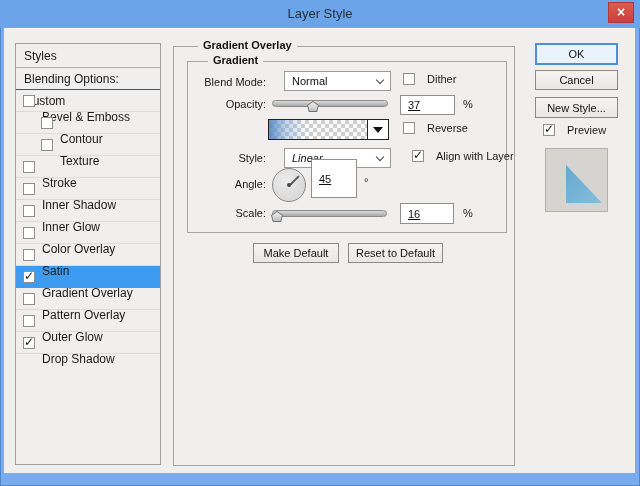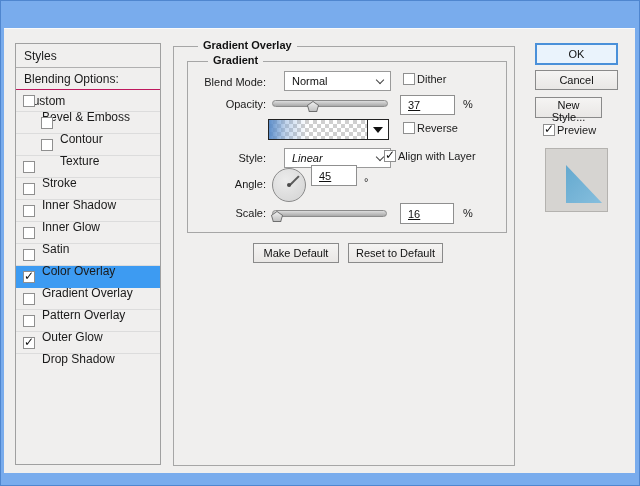--- a/index.html
+++ b/index.html
@@ -70,32 +70,38 @@
   .dial{left:268px;top:139px;width:34px;height:34px;border:1px solid #8a8a8a;border-radius:50%;
         background:radial-gradient(circle at 40% 35%,#ececec,#d2d2d2);cursor:pointer;}
   .needle{position:absolute;left:16px;top:15.5px;width:14px;height:2px;background:#5a5a5a;
           transform-origin:left center;transform:rotate(-45deg);}
   .hub{position:absolute;left:14px;top:14px;width:4px;height:4px;border-radius:50%;background:#4a4a4a;}
 
   
   .btn{background:linear-gradient(#f5f4f3,#e9e7e5);border:1px solid #8a8a8a;font-size:11px;color:#111;
        text-align:center;cursor:pointer;}
   .btn-ok{background:#eaf3fc;border:2px solid #4a90d9;}
-  .cb-row{display:flex;align-items:center;gap:2px;font-size:11px;color:#1a1a1a;}
+  .cb-row{display:flex;align-items:center;gap:12px;font-size:11px;color:#1a1a1a;}
 
   
   .pthumb{left:541px;top:119px;width:63px;height:64px;background:#d6d4d1;border:1px solid #b4b2af;}
   .ptri{position:absolute;left:20px;top:16px;width:36px;height:38px;
         background:linear-gradient(135deg,#64a9cf,#86bedd);
         clip-path:polygon(0 0,0 100%,100% 100%);filter:drop-shadow(1px 1px 1px rgba(0,0,0,0.15));}
 </style>
 </head>
 <body>
 
 <div class="window">
+  <div class="titlebar">
+    <div class="title">Layer Style</div>
+    <div class="close-btn">
+      <span></span>
+    </div>
+  </div>
 
   <div class="content">
 
     <div class="abs sidebar">
       <div class="sb-header">Styles</div>
       <div class="sb-blending">Blending Options: Custom</div>
       <div id="sb-list">
           <div class="sb-item">
     <span class="cb"></span>
     <span class="lbl">Bevel &amp; Emboss</span>
@@ -115,25 +121,25 @@
           <div class="sb-item">
     <span class="cb"></span>
     <span class="lbl">Inner Shadow</span>
   </div>
           <div class="sb-item">
     <span class="cb"></span>
     <span class="lbl">Inner Glow</span>
   </div>
           <div class="sb-item">
     <span class="cb"></span>
+    <span class="lbl">Color Overlay</span>
+  </div>
+          <div class="sb-item">
+    <span class="cb"></span>
     <span class="lbl">Satin</span>
-  </div>
-          <div class="sb-item">
-    <span class="cb"></span>
-    <span class="lbl">Color Overlay</span>
   </div>
           <div class="sb-item selected">
     <span class="cb checked"></span>
     <span class="lbl">Gradient Overlay</span>
   </div>
           <div class="sb-item">
     <span class="cb"></span>
     <span class="lbl">Pattern Overlay</span>
   </div>
           <div class="sb-item">
@@ -182,48 +188,48 @@
     <div class="abs cb-row" style="left:399px;top:93px;">
       <span class="cb"></span>
       <span>Reverse</span>
     </div>
 
     <div class="abs fieldlabel" style="top:123px;">Style:</div>
     <div class="abs combo" style="left:280px;top:119px;width:107px;height:20px;font-style:italic;">
       <span class="val">Linear</span>
       <span class="chev"></span>
     </div>
-    <div class="abs cb-row" style="left:380px;top:121px;">
+    <div class="abs cb-row" style="left:408px;top:121px;">
       <span class="cb checked"></span>
       <span>Align with Layer</span>
     </div>
 
     <div class="abs fieldlabel" style="top:149px;">Angle:</div>
     <div class="abs dial">
       <div class="needle"></div>
       <div class="hub"></div>
     </div>
-    <input class="abs valbox" style="left: 307px; top: 136px; width: 46px; height: 21px;" value="45">
+    <input class="abs valbox" style="left: 307px; top: 130px; width: 46px; height: 39px;" value="45">
     <span class="abs unit" style="left:360px;top:147px;">°</span>
 
     <div class="abs fieldlabel" style="top:178px;">Scale:</div>
     <div class="abs track" style="left:268px;top:181px;width:115px;"></div>
     <div class="abs thumb" style="left:267px;top:182px;">
       <div class="t-outer"></div>
         <div class="t-inner"></div>
     </div>
     <input class="abs valbox" style="left: 396px; top: 174px; width: 54px; height: 21px;" value="16">
     <span class="abs unit" style="left:459px;top:178px;">%</span>
 
     <button class="abs btn" style="left:249px;top:214px;width:86px;height:20px;">Make Default</button>
     <button class="abs btn" style="left:344px;top:214px;width:95px;height:20px;">Reset to Default</button>
 
     <button class="abs btn btn-ok" style="left:531px;top:14px;width:83px;height:22px;">OK</button>
     <button class="abs btn" style="left:531px;top:41px;width:83px;height:20px;">Cancel</button>
-    <button class="abs btn" style="left:531px;top:68px;width:67px;height:21px;">New Style...</button>
+    <button class="abs btn" style="left:531px;top:68px;width:83px;height:21px;">New Style...</button>
     <div class="abs cb-row" style="left:539px;top:95px;">
       <span class="cb checked"></span>
       <span>Preview</span>
     </div>
     <div class="abs pthumb">
       <div class="ptri"></div>
     </div>
 
   </div>
 </div>

